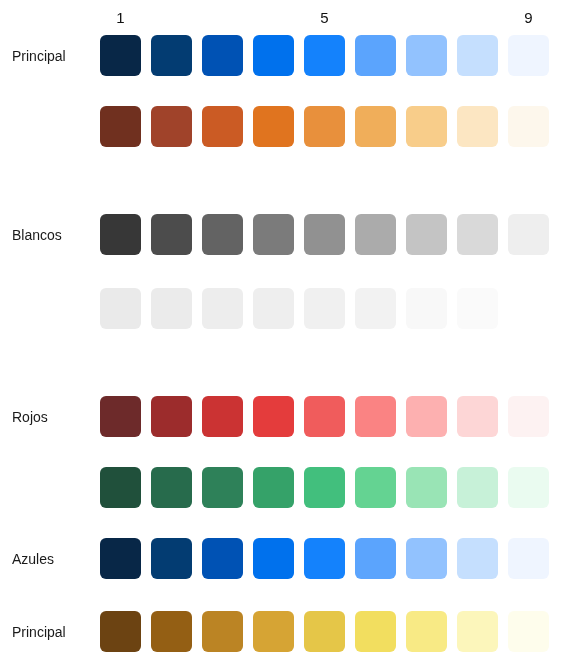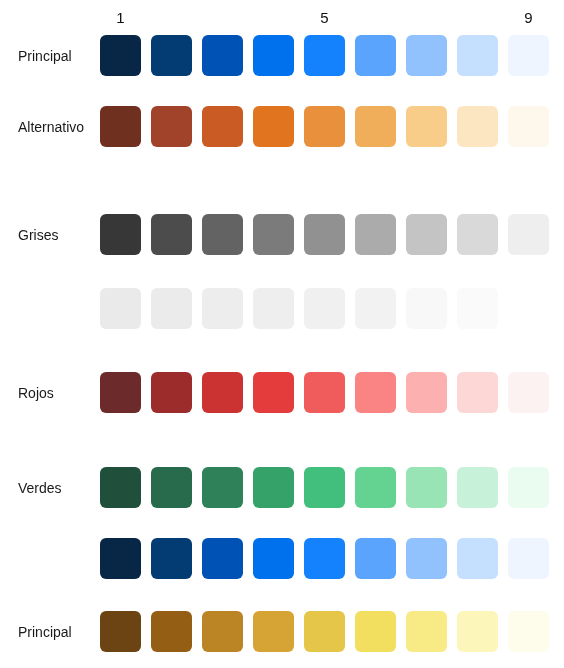--- a/index.html
+++ b/index.html
@@ -45,21 +45,21 @@
   }
   .row-label {
     position: absolute;
     left: 0;
     top: 0;
     width: 74px;
     height: 41px;
     display: flex;
     align-items: center;
     justify-content: flex-start;
-    padding-left: 18px;
+    padding-left: 12px;
     box-sizing: border-box;
     font-size: 14px;
     line-height: 18px;
     color: #1a1a1a;
     white-space: nowrap;
   }
   .swatch-track {
     position: absolute;
     left: 100px;
     top: 0;
@@ -97,35 +97,34 @@
           <div class="swatch" title="#0052b4" style="left: 102px; width: 41px; height: 41px; border-radius: 6px; background: rgb(0, 82, 180);"></div>
           <div class="swatch" title="#0071ed" style="left: 153px; width: 41px; height: 41px; border-radius: 6px; background: rgb(0, 113, 237);"></div>
           <div class="swatch" title="#1482fc" style="left: 204px; width: 41px; height: 41px; border-radius: 6px; background: rgb(20, 130, 252);"></div>
           <div class="swatch" title="#5ba4fd" style="left: 255px; width: 41px; height: 41px; border-radius: 6px; background: rgb(91, 164, 253);"></div>
           <div class="swatch" title="#92c2fe" style="left: 306px; width: 41px; height: 41px; border-radius: 6px; background: rgb(146, 194, 254);"></div>
           <div class="swatch" title="#c5dffe" style="left: 357px; width: 41px; height: 41px; border-radius: 6px; background: rgb(197, 223, 254);"></div>
           <div class="swatch" title="#eff5ff" style="left: 408px; width: 41px; height: 41px; border-radius: 6px; background: rgb(239, 245, 255);"></div>
         </div>
       </div>
       <div class="swatch-row" style="top: 106px;">
-        <div class="row-label">Alternativo</div>
         <div class="swatch-track">
           <div class="swatch" title="#70301f" style="left: 0px; width: 41px; height: 41px; border-radius: 6px; background: rgb(112, 48, 31);"></div>
           <div class="swatch" title="#a0432a" style="left: 51px; width: 41px; height: 41px; border-radius: 6px; background: rgb(160, 67, 42);"></div>
           <div class="swatch" title="#cb5b24" style="left: 102px; width: 41px; height: 41px; border-radius: 6px; background: rgb(203, 91, 36);"></div>
           <div class="swatch" title="#e0741f" style="left: 153px; width: 41px; height: 41px; border-radius: 6px; background: rgb(224, 116, 31);"></div>
           <div class="swatch" title="#e8903c" style="left: 204px; width: 41px; height: 41px; border-radius: 6px; background: rgb(232, 144, 60);"></div>
           <div class="swatch" title="#f0ae5a" style="left: 255px; width: 41px; height: 41px; border-radius: 6px; background: rgb(240, 174, 90);"></div>
           <div class="swatch" title="#f8cd8a" style="left: 306px; width: 41px; height: 41px; border-radius: 6px; background: rgb(248, 205, 138);"></div>
           <div class="swatch" title="#fce6c2" style="left: 357px; width: 41px; height: 41px; border-radius: 6px; background: rgb(252, 230, 194);"></div>
           <div class="swatch" title="#fdf7ec" style="left: 408px; width: 41px; height: 41px; border-radius: 6px; background: rgb(253, 247, 236);"></div>
         </div>
       </div>
       <div class="swatch-row" style="top: 214px;">
-        <div class="row-label">Grises</div>
+        <div class="row-label">Blancos</div>
         <div class="swatch-track">
           <div class="swatch" title="#373737" style="left: 0px; width: 41px; height: 41px; border-radius: 6px; background: rgb(55, 55, 55);"></div>
           <div class="swatch" title="#4c4c4c" style="left: 51px; width: 41px; height: 41px; border-radius: 6px; background: rgb(76, 76, 76);"></div>
           <div class="swatch" title="#636363" style="left: 102px; width: 41px; height: 41px; border-radius: 6px; background: rgb(99, 99, 99);"></div>
           <div class="swatch" title="#7b7b7b" style="left: 153px; width: 41px; height: 41px; border-radius: 6px; background: rgb(123, 123, 123);"></div>
           <div class="swatch" title="#919191" style="left: 204px; width: 41px; height: 41px; border-radius: 6px; background: rgb(145, 145, 145);"></div>
           <div class="swatch" title="#ababab" style="left: 255px; width: 41px; height: 41px; border-radius: 6px; background: rgb(171, 171, 171);"></div>
           <div class="swatch" title="#c4c4c4" style="left: 306px; width: 41px; height: 41px; border-radius: 6px; background: rgb(196, 196, 196);"></div>
           <div class="swatch" title="#d9d9d9" style="left: 357px; width: 41px; height: 41px; border-radius: 6px; background: rgb(217, 217, 217);"></div>
           <div class="swatch" title="#eeeeee" style="left: 408px; width: 41px; height: 41px; border-radius: 6px; background: rgb(238, 238, 238);"></div>
@@ -137,49 +136,49 @@
           <div class="swatch" title="#ebebeb" style="left: 51px; width: 41px; height: 41px; border-radius: 6px; background: rgb(235, 235, 235);"></div>
           <div class="swatch" title="#ededed" style="left: 102px; width: 41px; height: 41px; border-radius: 6px; background: rgb(237, 237, 237);"></div>
           <div class="swatch" title="#eeeeee" style="left: 153px; width: 41px; height: 41px; border-radius: 6px; background: rgb(238, 238, 238);"></div>
           <div class="swatch" title="#f0f0f0" style="left: 204px; width: 41px; height: 41px; border-radius: 6px; background: rgb(240, 240, 240);"></div>
           <div class="swatch" title="#f2f2f2" style="left: 255px; width: 41px; height: 41px; border-radius: 6px; background: rgb(242, 242, 242);"></div>
           <div class="swatch" title="#f8f8f8" style="left: 306px; width: 41px; height: 41px; border-radius: 6px; background: rgb(248, 248, 248);"></div>
           <div class="swatch" title="#fafafa" style="left: 357px; width: 41px; height: 41px; border-radius: 6px; background: rgb(250, 250, 250);"></div>
           <div class="swatch is-empty" style="left: 408px; width: 41px; height: 41px; border-radius: 6px;"></div>
         </div>
       </div>
-      <div class="swatch-row" style="top: 372px;">
+      <div class="swatch-row" style="top: 396px;">
         <div class="row-label">Rojos</div>
         <div class="swatch-track">
           <div class="swatch" title="#6d2a2a" style="left: 0px; width: 41px; height: 41px; border-radius: 6px; background: rgb(109, 42, 42);"></div>
           <div class="swatch" title="#9c2c2c" style="left: 51px; width: 41px; height: 41px; border-radius: 6px; background: rgb(156, 44, 44);"></div>
           <div class="swatch" title="#cb3333" style="left: 102px; width: 41px; height: 41px; border-radius: 6px; background: rgb(203, 51, 51);"></div>
           <div class="swatch" title="#e43c3c" style="left: 153px; width: 41px; height: 41px; border-radius: 6px; background: rgb(228, 60, 60);"></div>
           <div class="swatch" title="#f05c5c" style="left: 204px; width: 41px; height: 41px; border-radius: 6px; background: rgb(240, 92, 92);"></div>
           <div class="swatch" title="#fa8383" style="left: 255px; width: 41px; height: 41px; border-radius: 6px; background: rgb(250, 131, 131);"></div>
           <div class="swatch" title="#fdb0b0" style="left: 306px; width: 41px; height: 41px; border-radius: 6px; background: rgb(253, 176, 176);"></div>
           <div class="swatch" title="#fdd6d6" style="left: 357px; width: 41px; height: 41px; border-radius: 6px; background: rgb(253, 214, 214);"></div>
           <div class="swatch" title="#fdf2f2" style="left: 408px; width: 41px; height: 41px; border-radius: 6px; background: rgb(253, 242, 242);"></div>
         </div>
       </div>
       <div class="swatch-row" style="top: 467px;">
-        <div class="row-label">Verdes</div>
         <div class="swatch-track">
           <div class="swatch" title="#20503b" style="left: 0px; width: 41px; height: 41px; border-radius: 6px; background: rgb(32, 80, 59);"></div>
           <div class="swatch" title="#276b4c" style="left: 51px; width: 41px; height: 41px; border-radius: 6px; background: rgb(39, 107, 76);"></div>
           <div class="swatch" title="#2e8159" style="left: 102px; width: 41px; height: 41px; border-radius: 6px; background: rgb(46, 129, 89);"></div>
           <div class="swatch" title="#35a269" style="left: 153px; width: 41px; height: 41px; border-radius: 6px; background: rgb(53, 162, 105);"></div>
           <div class="swatch" title="#42bf7d" style="left: 204px; width: 41px; height: 41px; border-radius: 6px; background: rgb(66, 191, 125);"></div>
           <div class="swatch" title="#64d392" style="left: 255px; width: 41px; height: 41px; border-radius: 6px; background: rgb(100, 211, 146);"></div>
           <div class="swatch" title="#99e4b5" style="left: 306px; width: 41px; height: 41px; border-radius: 6px; background: rgb(153, 228, 181);"></div>
           <div class="swatch" title="#c7f1d8" style="left: 357px; width: 41px; height: 41px; border-radius: 6px; background: rgb(199, 241, 216);"></div>
           <div class="swatch" title="#eafbf0" style="left: 408px; width: 41px; height: 41px; border-radius: 6px; background: rgb(234, 251, 240);"></div>
         </div>
       </div>
       <div class="swatch-row" style="top: 538px;">
+        <div class="row-label">Azules</div>
         <div class="swatch-track">
           <div class="swatch" title="#082747" style="left: 0px; width: 41px; height: 41px; border-radius: 6px; background: rgb(8, 39, 71);"></div>
           <div class="swatch" title="#033c72" style="left: 51px; width: 41px; height: 41px; border-radius: 6px; background: rgb(3, 60, 114);"></div>
           <div class="swatch" title="#0052b4" style="left: 102px; width: 41px; height: 41px; border-radius: 6px; background: rgb(0, 82, 180);"></div>
           <div class="swatch" title="#0071ed" style="left: 153px; width: 41px; height: 41px; border-radius: 6px; background: rgb(0, 113, 237);"></div>
           <div class="swatch" title="#1482fc" style="left: 204px; width: 41px; height: 41px; border-radius: 6px; background: rgb(20, 130, 252);"></div>
           <div class="swatch" title="#5ba4fd" style="left: 255px; width: 41px; height: 41px; border-radius: 6px; background: rgb(91, 164, 253);"></div>
           <div class="swatch" title="#92c2fe" style="left: 306px; width: 41px; height: 41px; border-radius: 6px; background: rgb(146, 194, 254);"></div>
           <div class="swatch" title="#c5dffe" style="left: 357px; width: 41px; height: 41px; border-radius: 6px; background: rgb(197, 223, 254);"></div>
           <div class="swatch" title="#eff5ff" style="left: 408px; width: 41px; height: 41px; border-radius: 6px; background: rgb(239, 245, 255);"></div>

